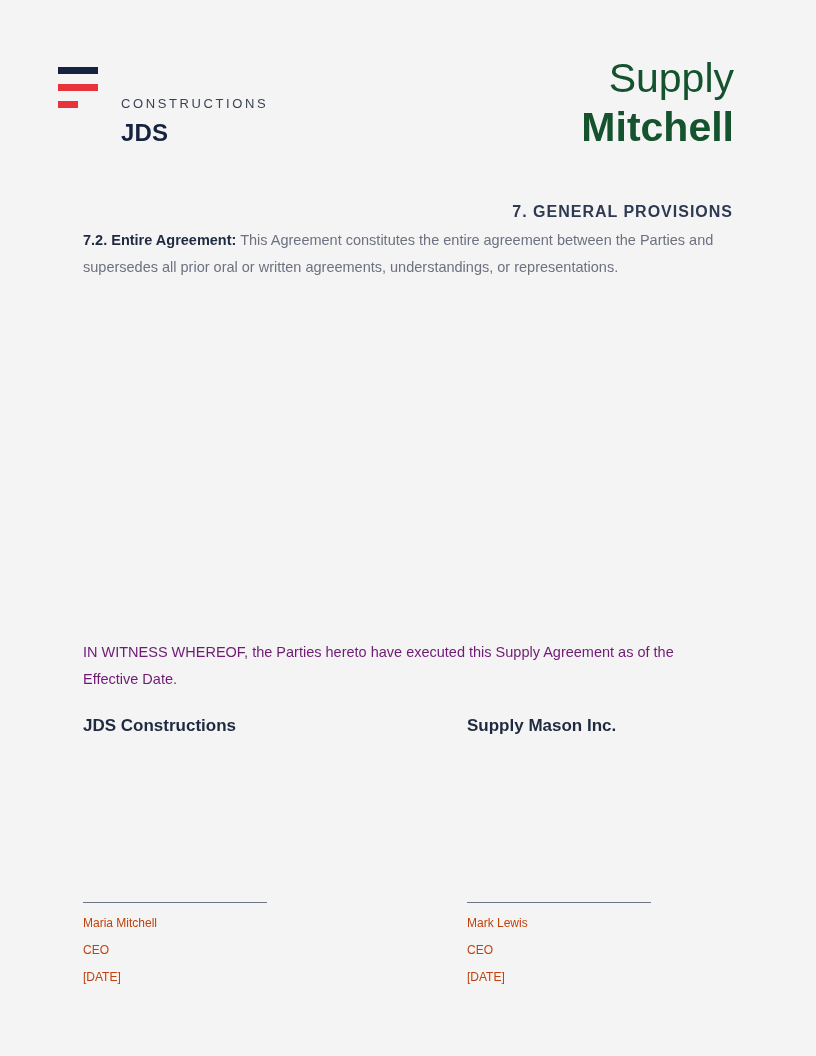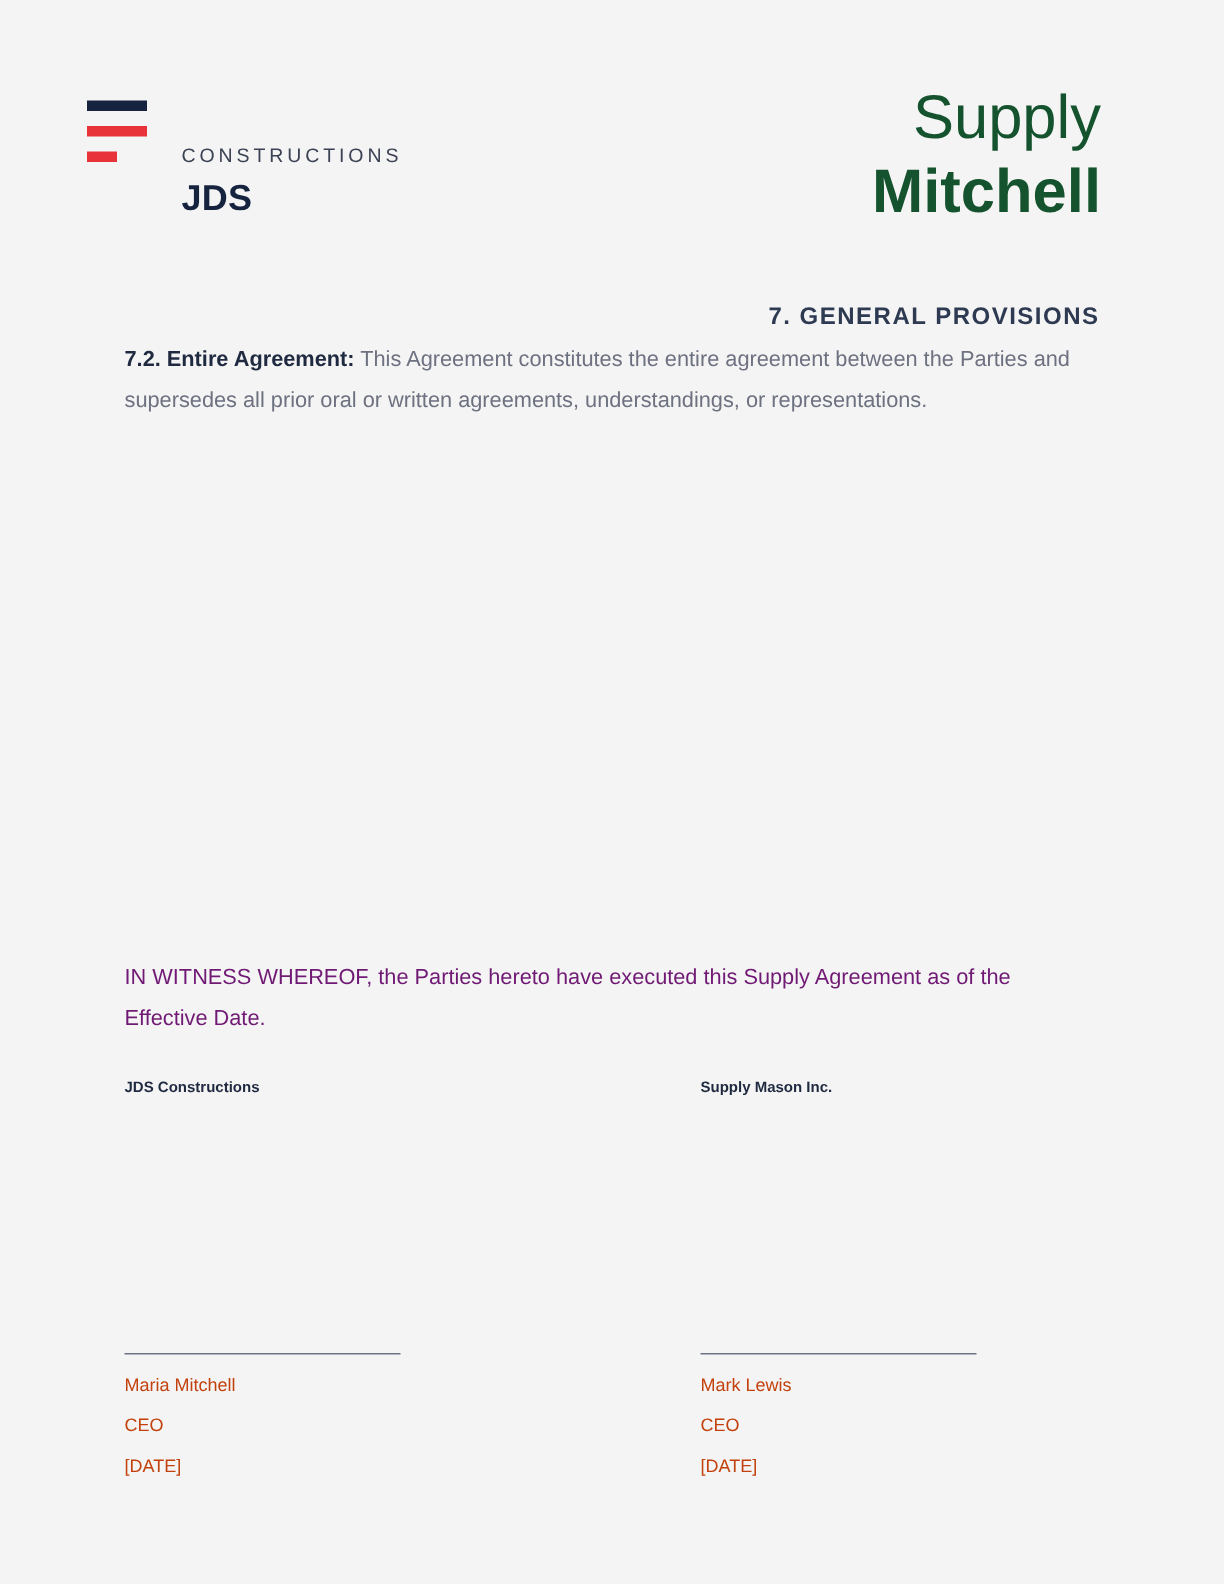--- a/index.html
+++ b/index.html
@@ -39,21 +39,21 @@
     }
     .para b { color: #1f2a40; font-weight: 700; }
     .para + .para { margin-top: 27px; text-align: right; }
     .witness {
       position: absolute; left: 83px; top: 629px; width: 620px;
       font-size: 14.5px; line-height: 27px; color: #701a75; margin-top: 10px;
     }
     .sig-col { position: absolute; top: 716px; width: 260px; }
     .sig-col.left { left: 83px; }
     .sig-col.right { left: 467px; }
-    .party-name { font-size: 10px; font-weight: 700; color: #1f2a40; height: 20px; line-height: 20px; }
+    .party-name { font-size: 17px; font-weight: 700; color: #1f2a40; height: 20px; line-height: 20px; }
     .sig-line { position: absolute; top: 186px; left: 0; width: 184px; border-top: 1px solid #6d7488; }
     .sig-details { position: absolute; top: 194px; left: 0; font-size: 12px; line-height: 27px; color: #c2410c; }
   </style>
 </head>
 <body>
 
 <div>
   <div class="logo-mark">
     <div class="bar bar-navy"></div>
     <div class="bar bar-red1"></div>

